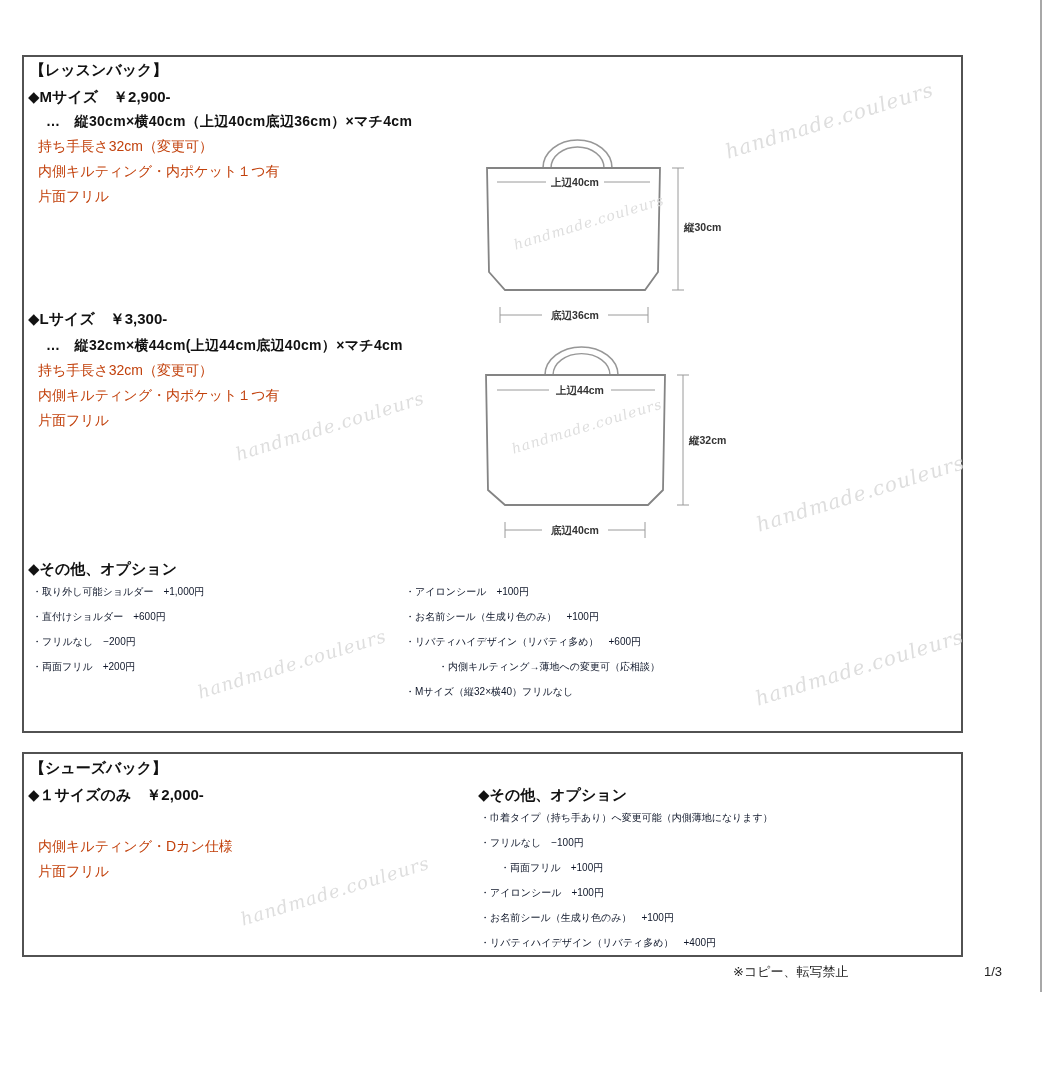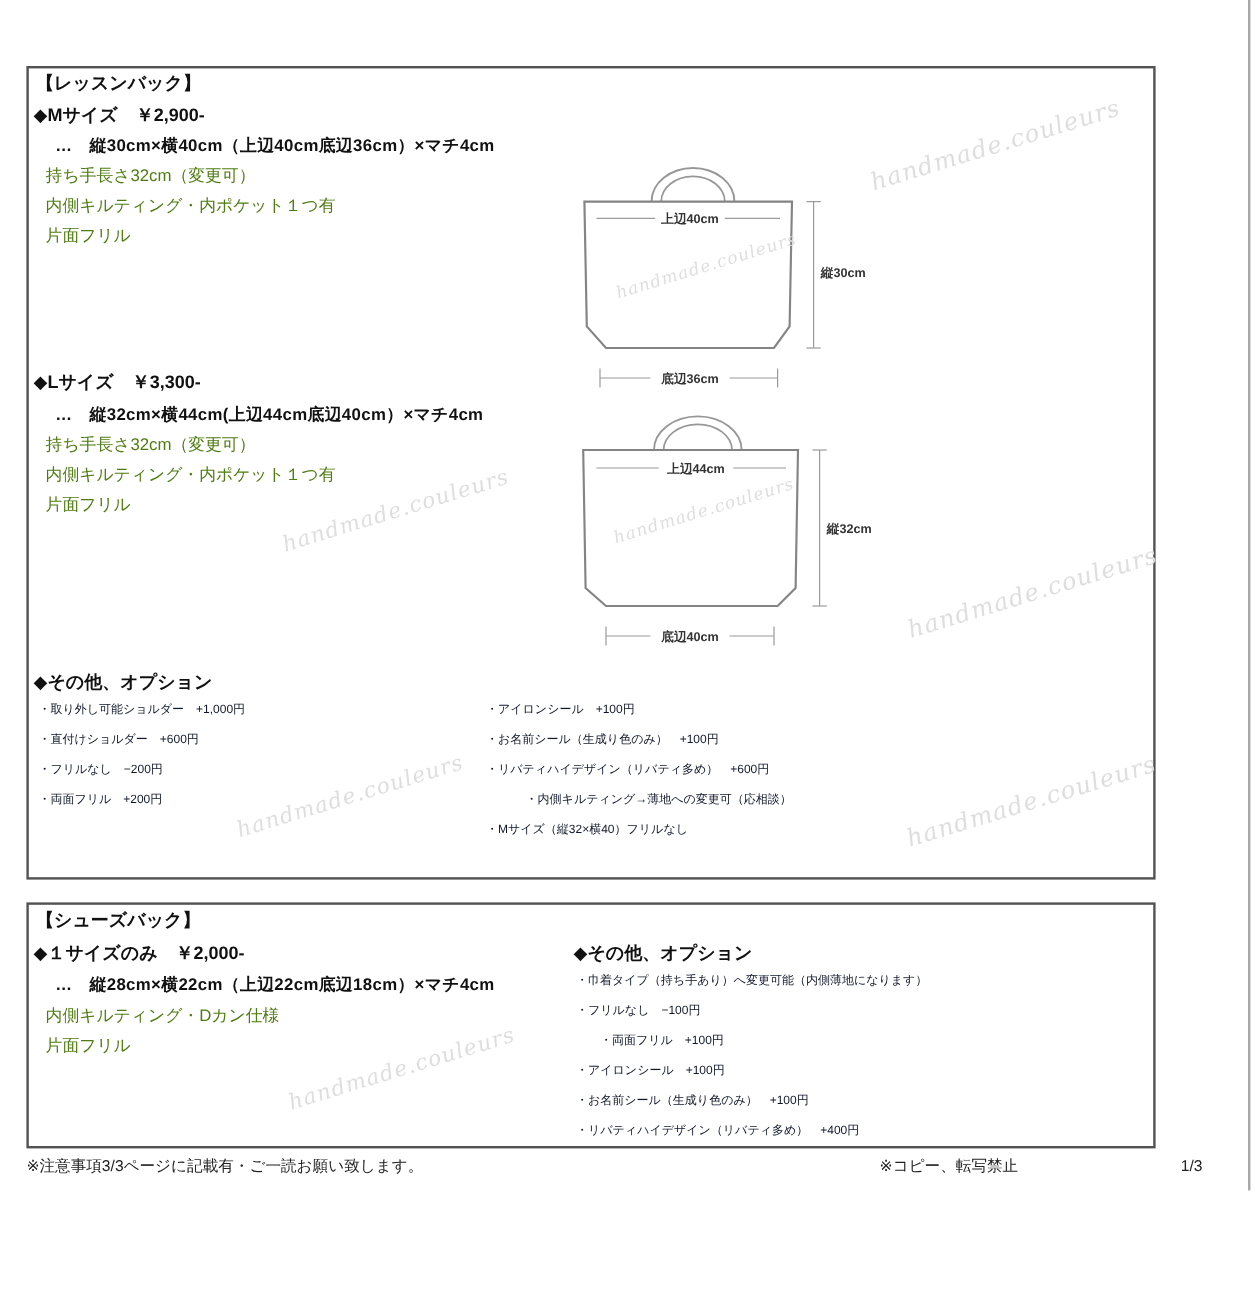--- a/index.html
+++ b/index.html
@@ -10,21 +10,21 @@
     color:#2b2b2b;
   }
   .page { position:absolute; inset:0; background:#ffffff; }
   .box {
     position:absolute; border:2px solid #525252; background:transparent;
   }
   .tl { position:absolute; white-space:nowrap; line-height:1.2; }
   .h-section { font-size:15px; font-weight:bold; color:#111; }
   .h-price   { font-size:15px; font-weight:bold; color:#111; }
   .h-dims    { font-size:14px; font-weight:bold; color:#111; letter-spacing:0.3px; }
-  .body-line { font-size:14px; color:#4d7c0f; }
+  .body-line { font-size:14px; color:#c2410c; }
   .opt-line  { font-size:10px; color:#0f172a; }
   .footer-line { font-size:13px; color:#222; }
   .wm {
     position:absolute; white-space:nowrap;
     font-family:"DejaVu Serif","Liberation Serif",serif;
     font-style:italic; color:#dedede; letter-spacing:1px;
     transform:rotate(-17deg); transform-origin:0 50%;
     user-select:none; pointer-events:none;
   }
   .wm-lg { font-size:20px; }
@@ -109,33 +109,31 @@
   <div class="tl opt-line" style="left:405px; top:586px;">・アイロンシール　+100円</div>
   <div class="tl opt-line" style="left:405px; top:611px;">・お名前シール（生成り色のみ）　+100円</div>
   <div class="tl opt-line" style="left:405px; top:636px;">・リバティハイデザイン（リバティ多め）　+600円</div>
   <div class="tl opt-line" style="left:405px; top:661px;margin-left:33px;">・内側キルティング→薄地への変更可（応相談）</div>
   <div class="tl opt-line" style="left:405px; top:686px;">・Mサイズ（縦32×横40）フリルなし</div>
 
   <div class="box" style="left:22px; top:752px; width:941px; height:205px;"></div>
 
   <div class="tl h-section" style="left:30px; top:759px;">【シューズバック】</div>
   <div class="tl h-price" style="left:28px; top:786px;">◆１サイズのみ　￥2,000-</div>
-  <div class="tl h-dims" style="left:46px; top:812px;">…　縦28cm×横22cm（上辺22cm底辺18cm）×マチ4cm</div>
   <div class="tl body-line" style="left:38px; top:838px;">内側キルティング・Dカン仕様</div>
   <div class="tl body-line" style="left:38px; top:863px;">片面フリル</div>
 
   <div class="tl h-section" style="left:478px; top:786px;">◆その他、オプション</div>
   <div class="tl opt-line" style="left:480px; top:812px;">・巾着タイプ（持ち手あり）へ変更可能（内側薄地になります）</div>
   <div class="tl opt-line" style="left:480px; top:837px;">・フリルなし　−100円</div>
   <div class="tl opt-line" style="left:480px; top:862px;margin-left:20px;">・両面フリル　+100円</div>
   <div class="tl opt-line" style="left:480px; top:887px;">・アイロンシール　+100円</div>
   <div class="tl opt-line" style="left:480px; top:912px;">・お名前シール（生成り色のみ）　+100円</div>
   <div class="tl opt-line" style="left:480px; top:937px;">・リバティハイデザイン（リバティ多め）　+400円</div>
 
-  <div class="tl footer-line" style="left:22px; top:964px;">※注意事項3/3ページに記載有・ご一読お願い致します。</div>
   <div class="tl footer-line" style="left:733px; top:964px;">※コピー、転写禁止</div>
   <div class="tl footer-line" style="left:984px; top:964px;text-align:right;">1/3</div>
 
   <div class="wm wm-lg" style="left:726px; top:140px;">handmade.couleurs</div>
   <div class="wm wm-sm" style="left:514px; top:237px;">handmade.couleurs</div>
   <div class="wm wm-md" style="left:236px; top:444px;">handmade.couleurs</div>
   <div class="wm wm-sm" style="left:512px; top:441px;">handmade.couleurs</div>
   <div class="wm wm-lg" style="left:757px; top:513px;">handmade.couleurs</div>
   <div class="wm wm-md" style="left:198px; top:682px;">handmade.couleurs</div>
   <div class="wm wm-lg" style="left:756px; top:687px;">handmade.couleurs</div>

